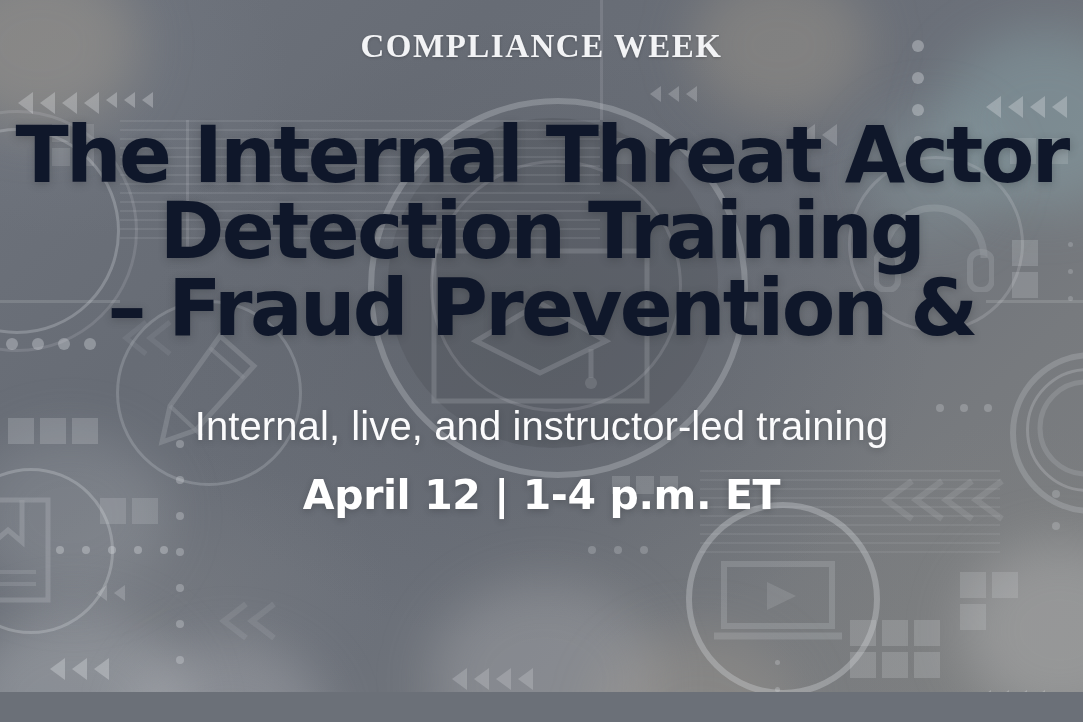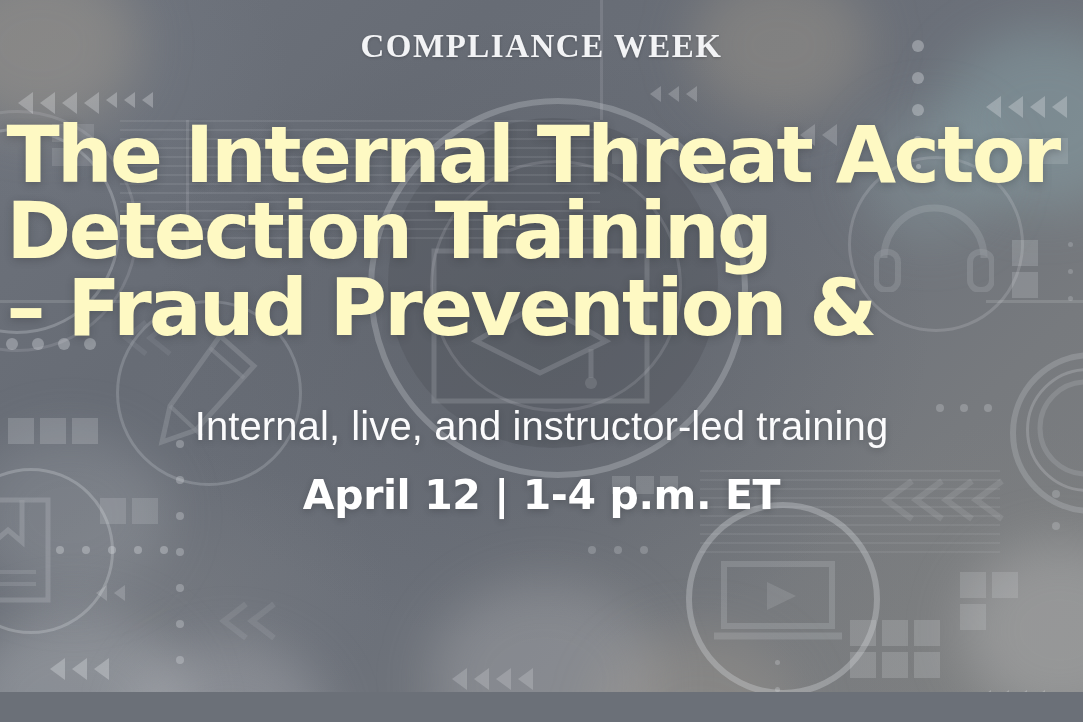--- a/index.html
+++ b/index.html
@@ -60,27 +60,27 @@
     font-weight:700;
     font-size:33px;
     letter-spacing:1.5px;
     color:#f2f3f5;
     text-shadow:0 1px 3px rgba(0,0,0,.22);
     white-space:nowrap;
   }
   .title{
     margin-top:52px;
     width:1070px;
-    text-align:left;
+    text-align:center;
     font-family:"DejaVu Sans", sans-serif;
     font-weight:700;
     font-size:78px;
     line-height:.98;
     letter-spacing:-2.6px;
-    color:#fef9c3;
+    color:#0f172a;
     text-shadow:0 2px 8px rgba(40,43,48,.30);
   }
   .title .ln{display:block;white-space:nowrap;}
   .subtitle{
     margin-top:58px;
     font-family:"Liberation Sans", sans-serif;
     font-weight:400;
     font-size:40px;
     letter-spacing:.1px;
     color:#fbfbfc;

